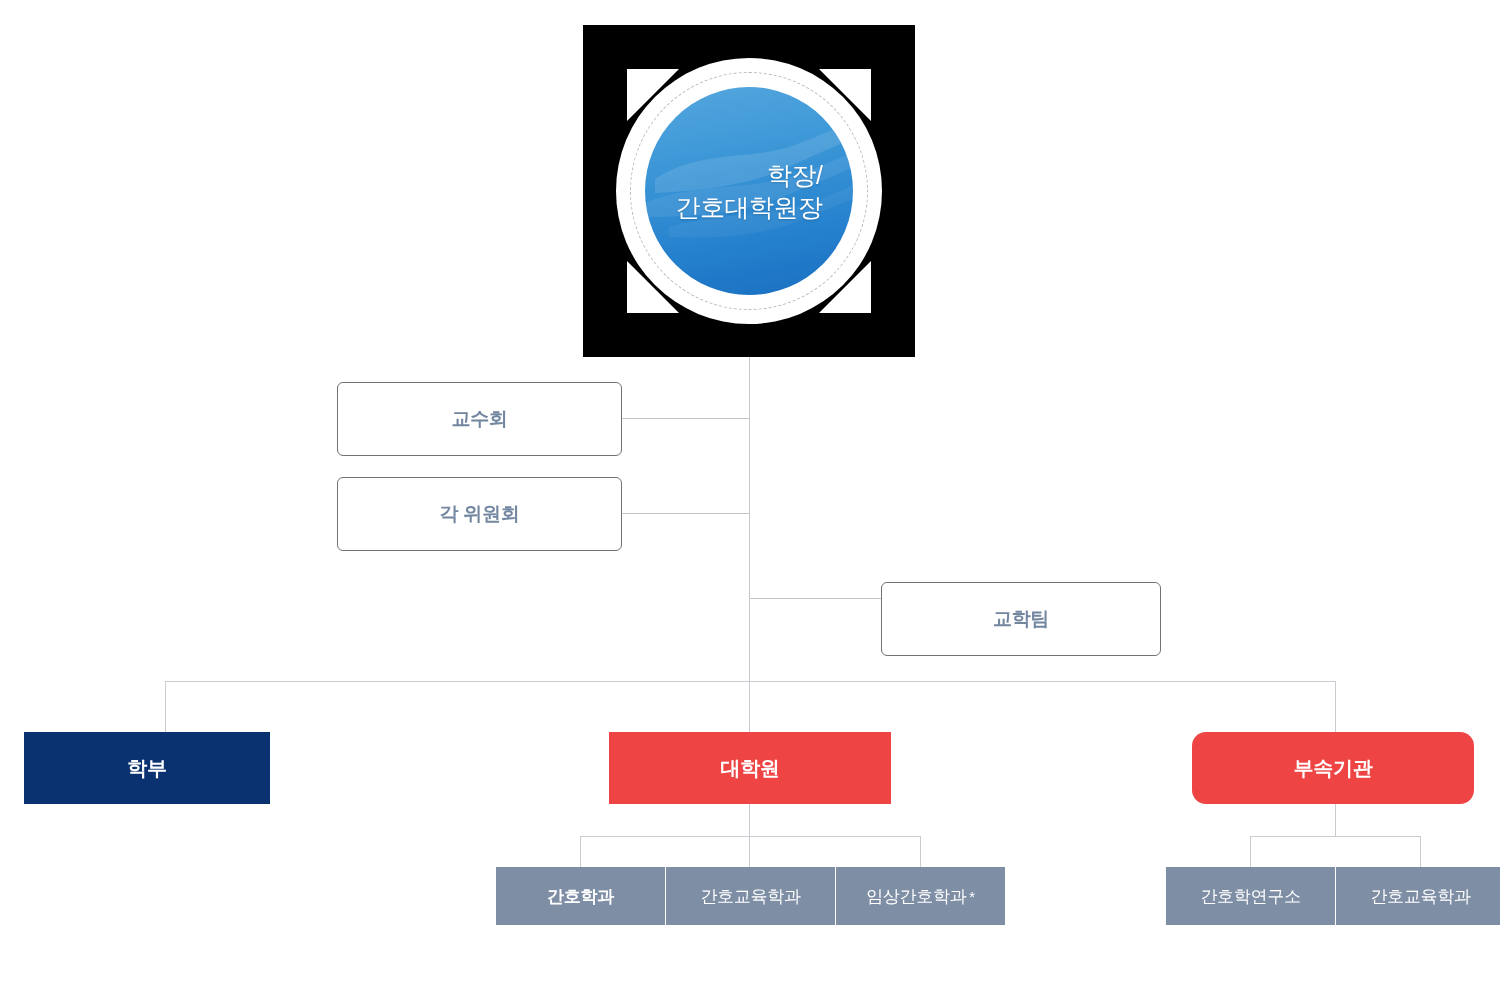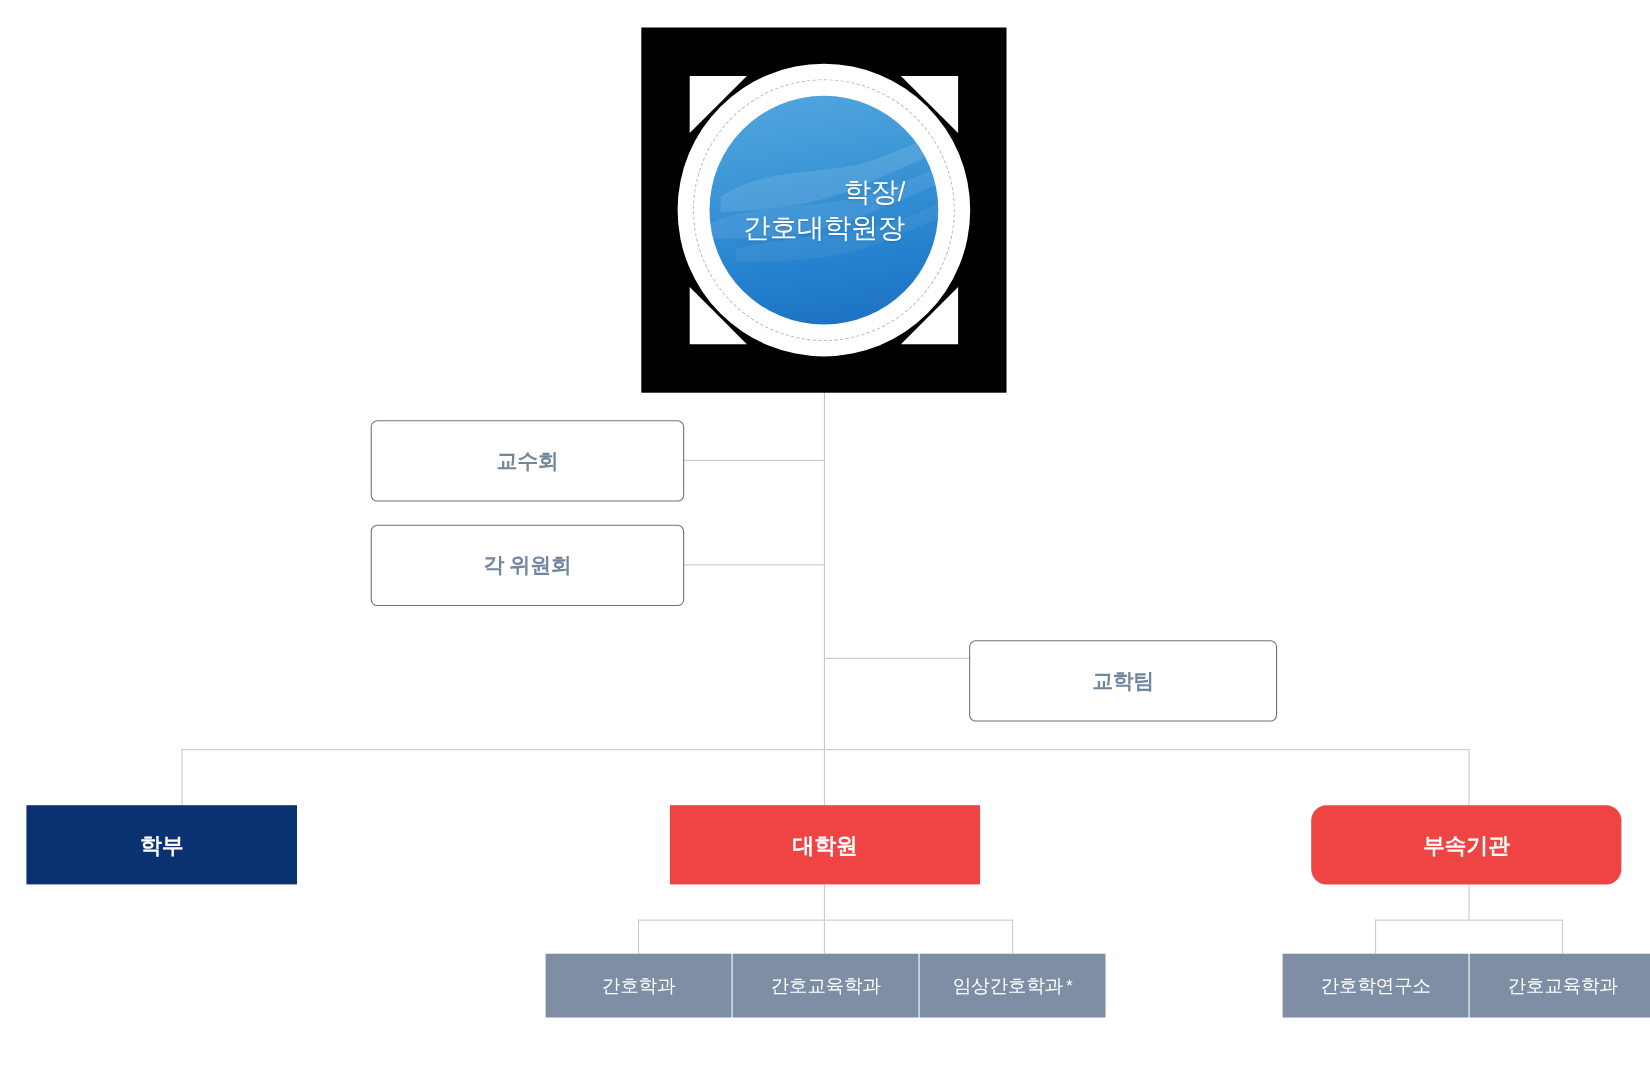--- a/index.html
+++ b/index.html
@@ -237,21 +237,21 @@
   <div class="box-solid teal" style="left:1192px; top:732px; width:282px; height:72px;border-radius:14px;">
     <span>부속기관</span>
   </div>
 
   <div class="line v soft" style="left:749px; top:804px; height:32px;"></div>
   <div class="line h soft" style="left:580px; top:836px; width:341px;"></div>
   <div class="line v soft" style="left:580px; top:836px; height:31px;"></div>
   <div class="line v soft" style="left:749px; top:836px; height:31px;"></div>
   <div class="line v soft" style="left:920px; top:836px; height:31px;"></div>
 
-  <div class="box-leaf" style="left:496px; top:867px; width:169px; height:58px;">
+  <div class="box-leaf" style="left:496px; top:867px; width:169px; height:58px;font-weight:bold;">
     <span>간호학과</span>
   </div>
 
   <div class="box-leaf" style="left:666px; top:867px; width:169px; height:58px;">
     <span>간호교육학과</span>
   </div>
 
   <div class="box-leaf" style="left:836px; top:867px; width:169px; height:58px;">
     <span>임상간호학과</span>
     <span class="star">*</span>

